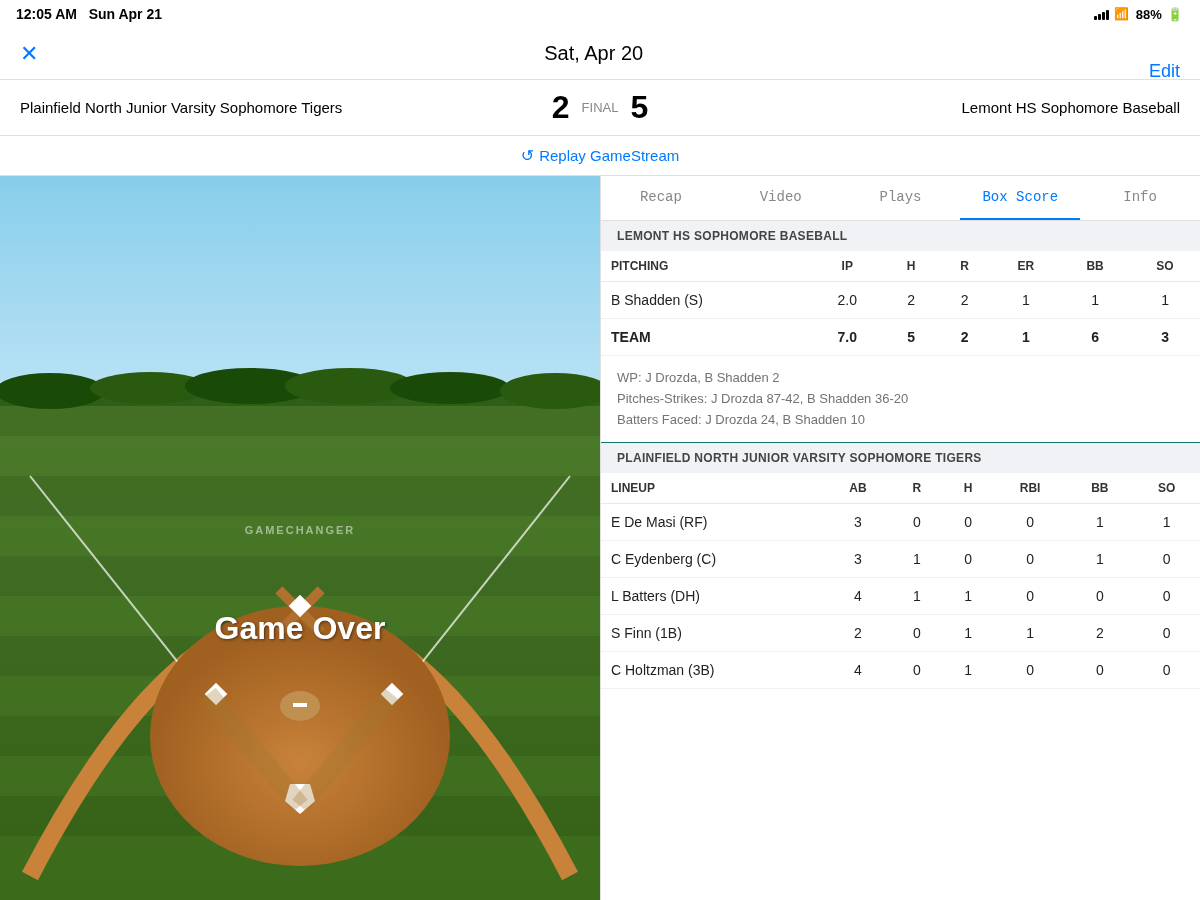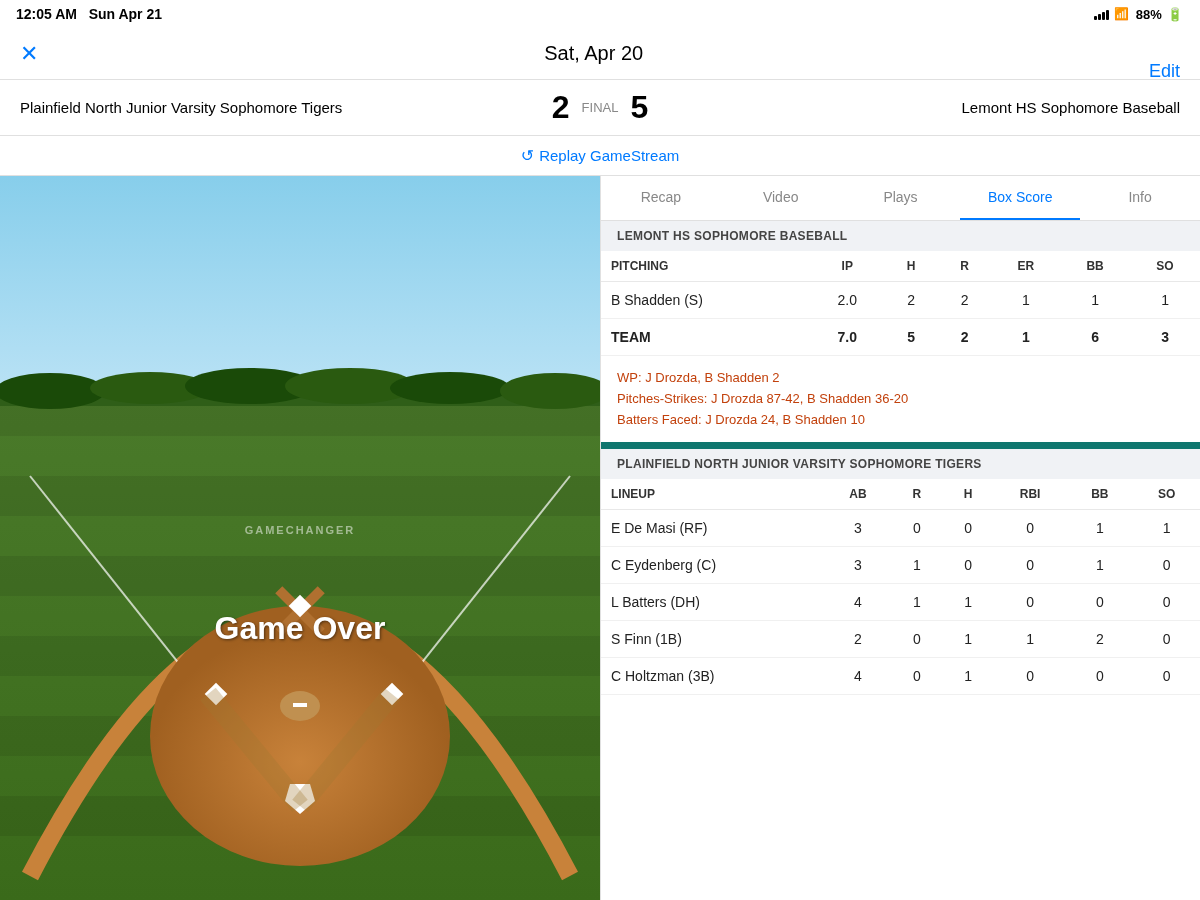--- a/index.html
+++ b/index.html
@@ -194,20 +194,21 @@
     .tab {
       flex: 1;
       height: 44px;
       display: flex;
       align-items: center;
       justify-content: center;
       font-size: 14px;
       color: #888;
       cursor: pointer;
       border-bottom: 2px solid transparent;
+      font-family: Liberation Mono, monospace;
     }
     .tab.active {
       color: #007AFF;
       border-bottom: 2px solid #007AFF;
       font-weight: 500;
     }
 
     
     .section-header {
       background: #f0f2f5;
@@ -245,23 +246,23 @@
       text-align: center;
     }
     .stats-table tr.team-row td {
       font-weight: 700;
     }
 
     
     .notes-section {
       padding: 12px 16px;
       font-size: 13px;
-      color: #c2410c;
+      color: #737373;
       line-height: 1.6;
-      border-bottom: 7px solid #0f766e;
+      border-bottom: 1px solid #0f766e;
     }
 
     
     .sky {
       position: absolute;
       top: 0; left: 0; right: 0;
       height: 38%;
       background: linear-gradient(180deg, #87CEEB 0%, #b0d8f0 100%);
     }
     .grass-outer {

